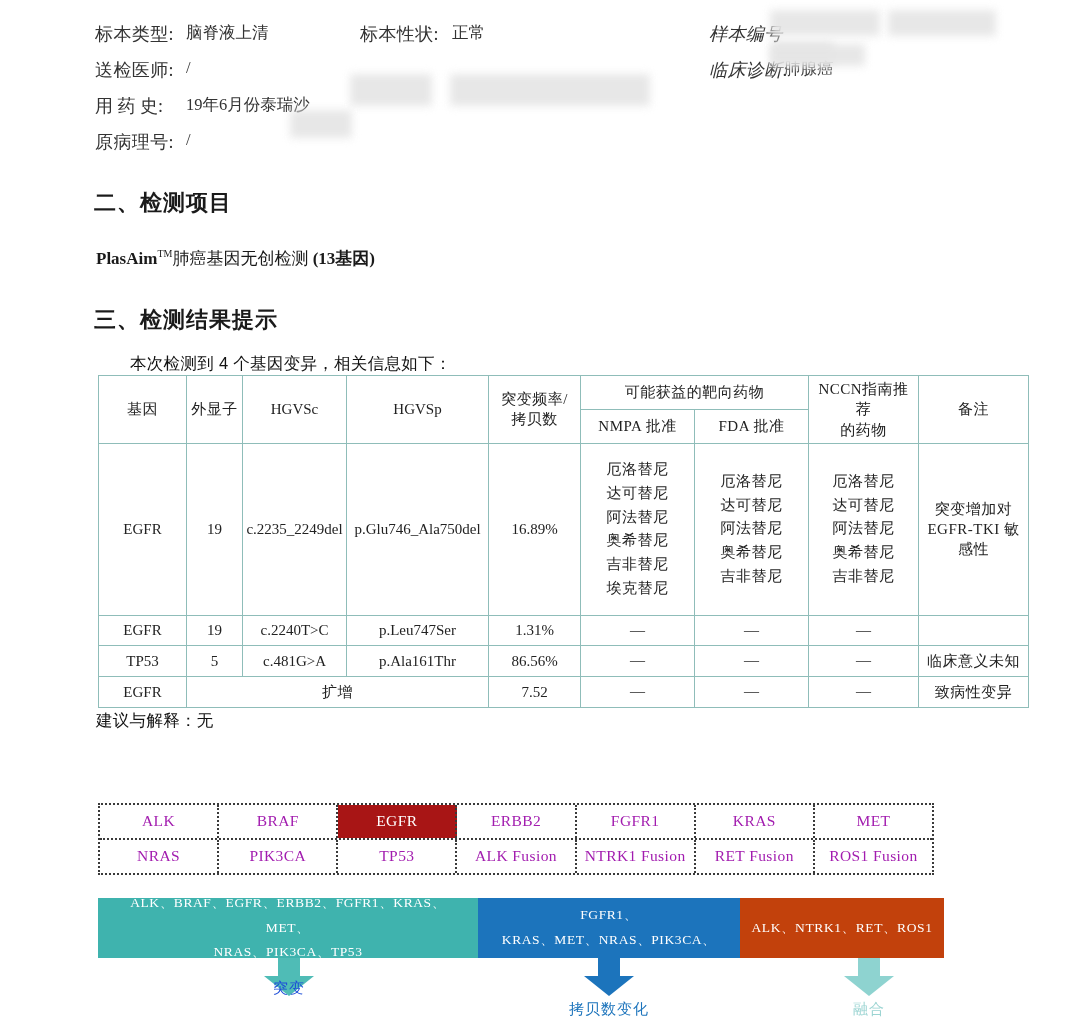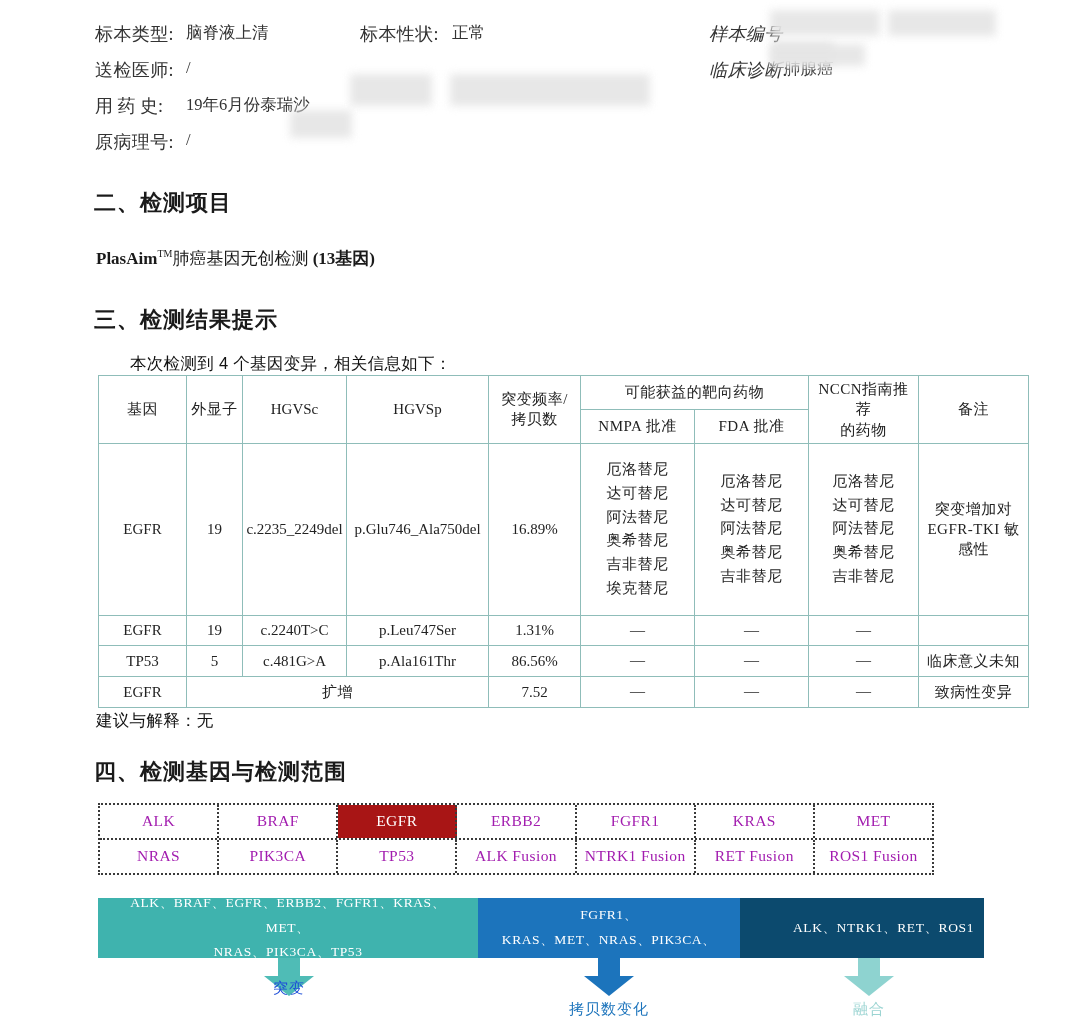--- a/index.html
+++ b/index.html
@@ -146,21 +146,21 @@
     text-align: center;
     color: #ffffff;
     font-family: "Liberation Serif", "DejaVu Serif", serif;
     font-size: 13.5px;
     line-height: 1.85;
     letter-spacing: .6px;
     padding: 0 10px;
   }
   .bar.b1 { width: 380px; background: #3FB3AE; }
   .bar.b2 { width: 262px; background: #1C74BC; }
-  .bar.b3 { width: 244px; background: #0c4a6e; justify-content: flex-end; }
+  .bar.b3 { width: 204px; background: #c2410c; }
 
   .arrow {
     position: absolute;
     width: 0; height: 0;
     border-left: 25px solid transparent;
     border-right: 25px solid transparent;
     top: 958px;
   }
   .arrow-stem {
     position: absolute;
@@ -345,21 +345,20 @@
               <span>—</span>
             </td>
           <td class="note-cell cn">致病性变异</td>
         </tr>
       </tbody>
     </table>
   </div>
 
   <div class="bold-note" style="left:96px; top:710px;">建议与解释：无</div>
 
-  <div class="h2" style="left:94px; top:757px;">四、检测基因与检测范围</div>
 
   <div class="genegrid">
     <div class="gg-row top">
         <div class="gg-cell">ALK</div>
         <div class="gg-cell">BRAF</div>
         <div class="gg-cell hl">EGFR</div>
         <div class="gg-cell">ERBB2</div>
         <div class="gg-cell">FGFR1</div>
         <div class="gg-cell">KRAS</div>
         <div class="gg-cell">MET</div>

